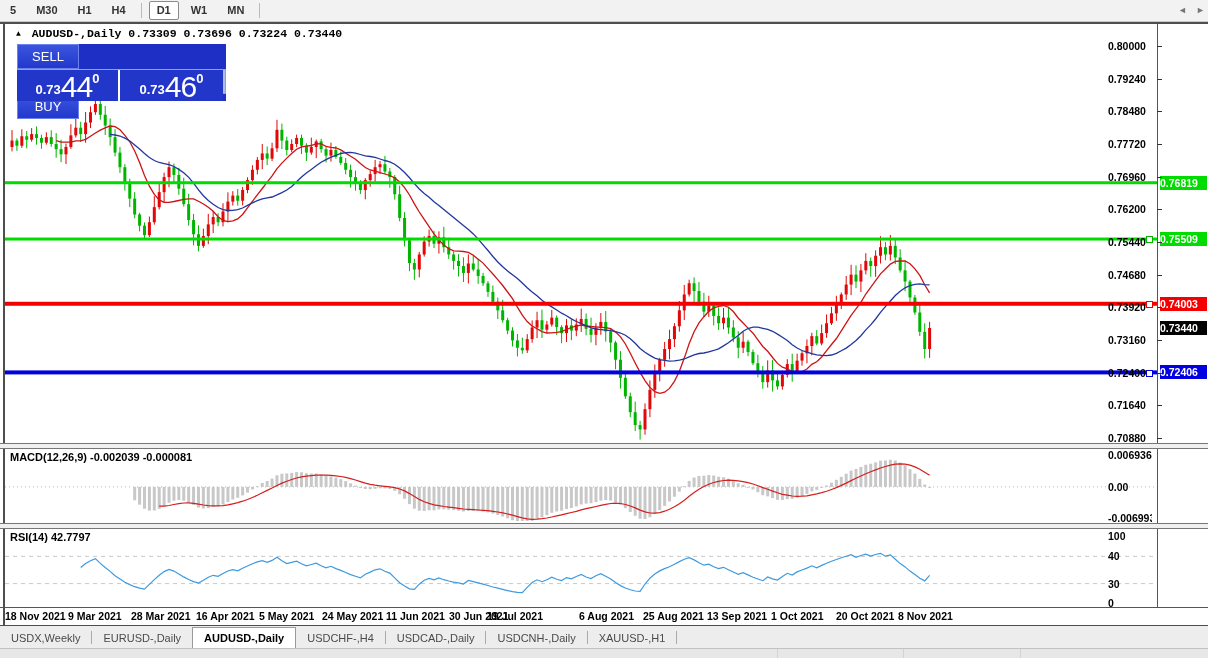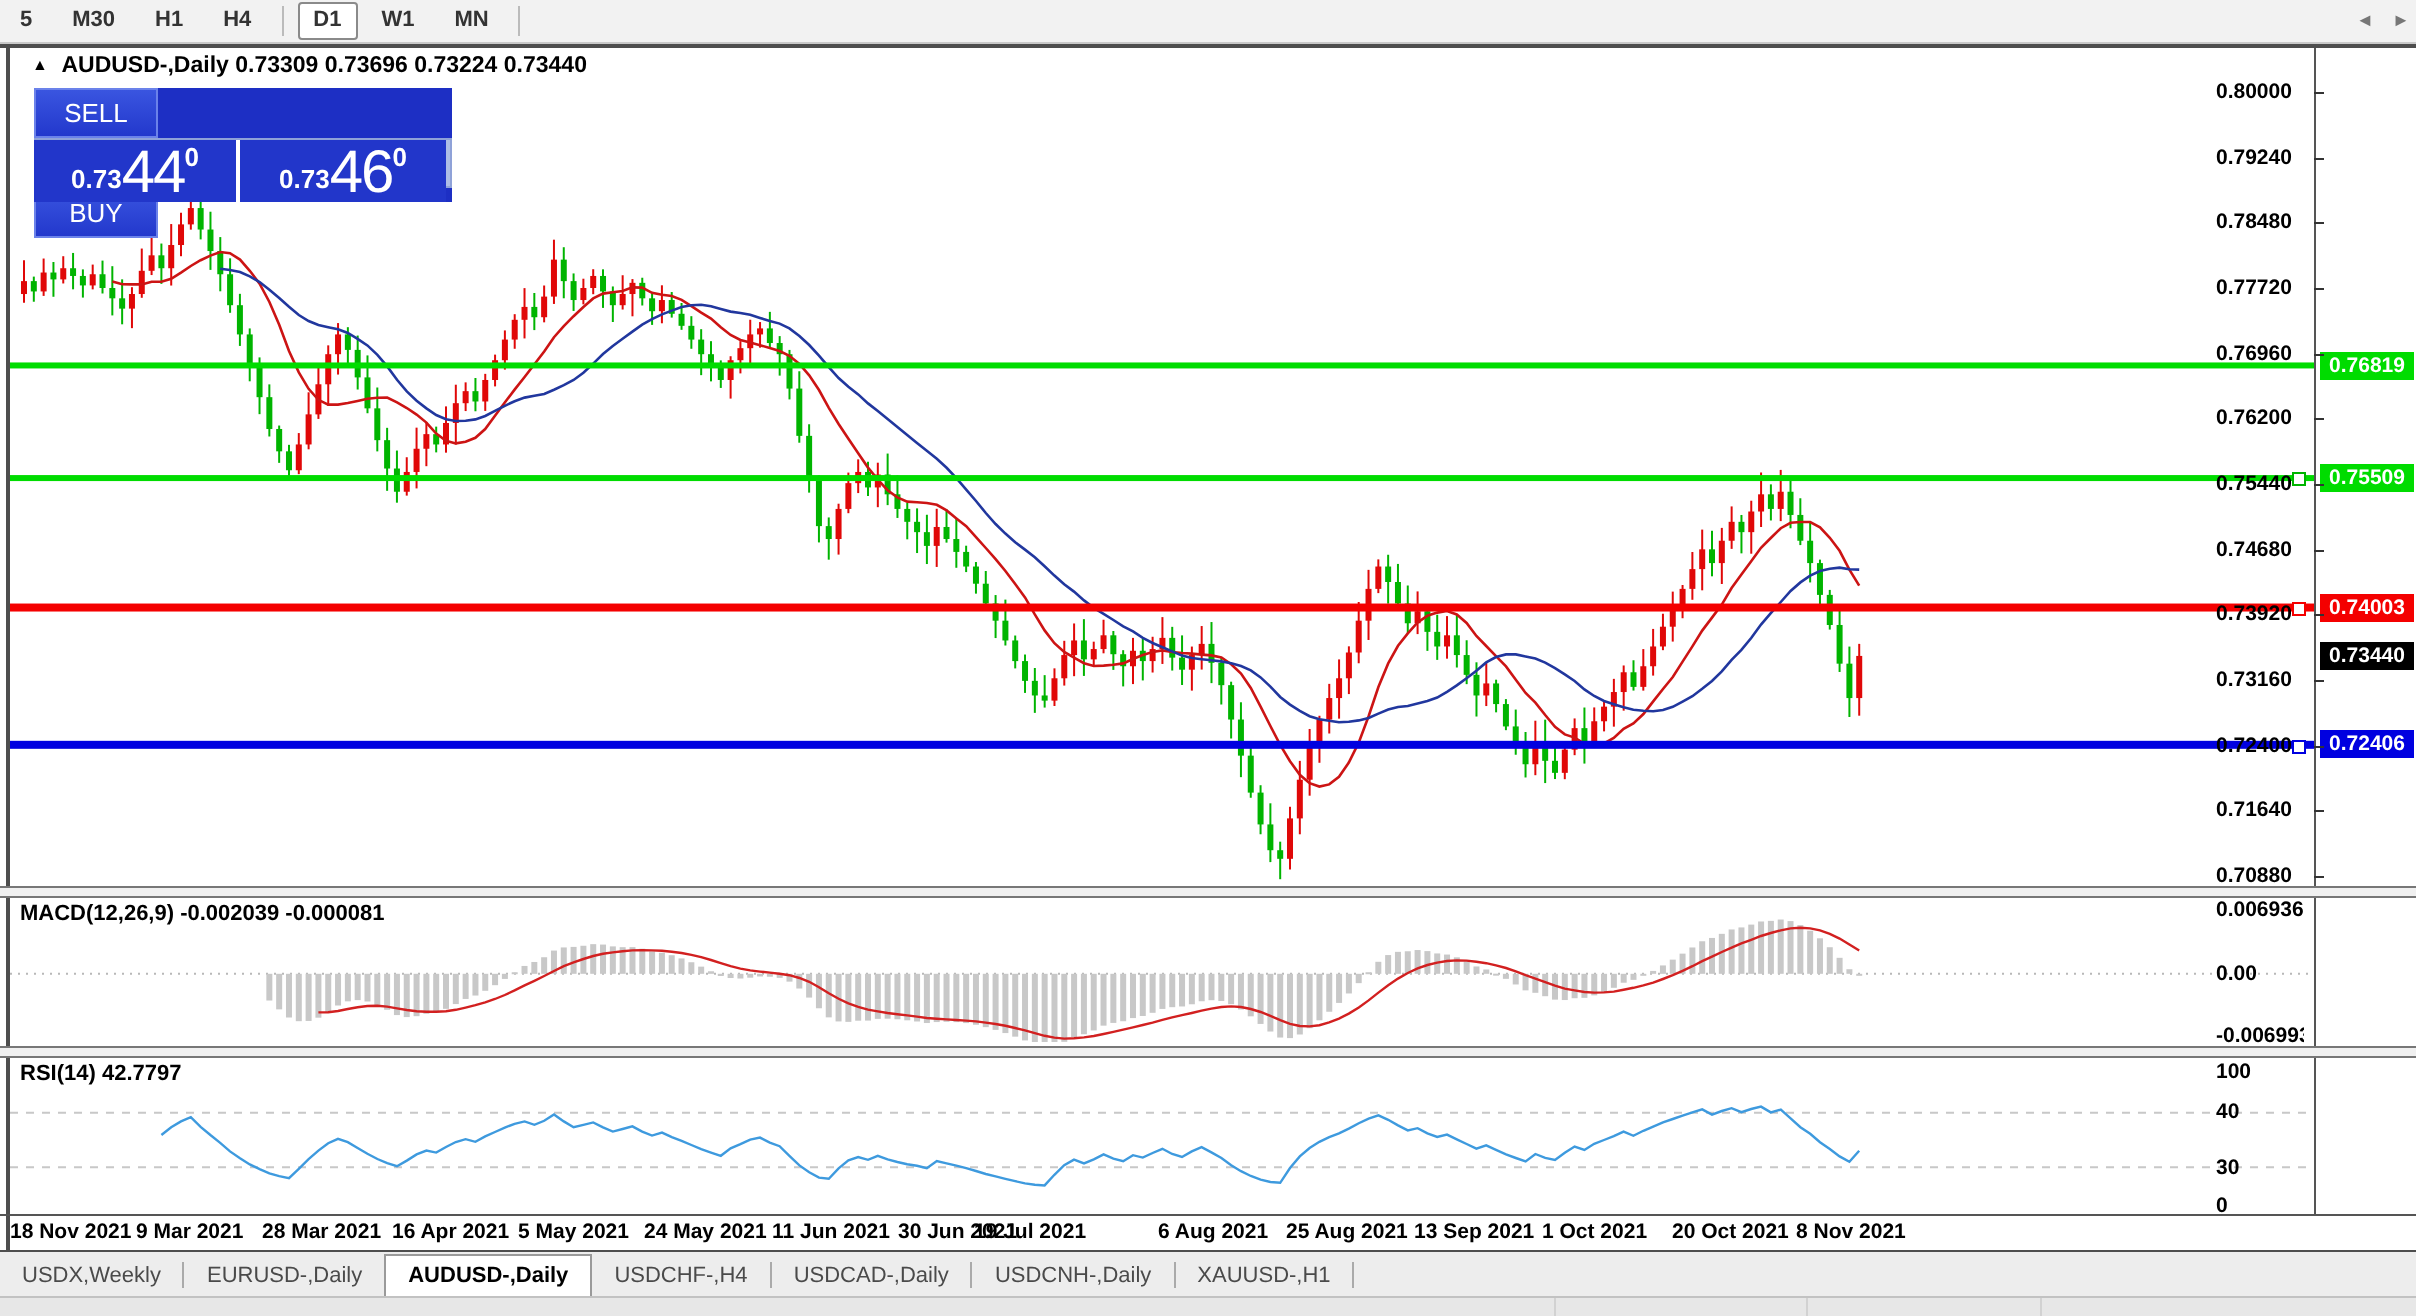--- a/index.html
+++ b/index.html
@@ -14,21 +14,21 @@
   .tf-btn.active{background:#fff;border:1px solid #8a8a8a;}
   .tf-sep{width:1px;height:15px;background:#bbb;margin:0 5px;}
 
   
   .frame-top{position:absolute;left:0;top:22px;width:1208px;height:2px;background:#4e4e4e;}
   .frame-left{position:absolute;left:3px;top:22px;width:2px;height:603px;background:#4e4e4e;}
   .frame-bottom{position:absolute;left:0;top:625px;width:1208px;height:1px;background:#4e4e4e;}
   .axis-v{position:absolute;left:1157px;top:24px;width:1px;height:583px;background:#555;}
   .axis-h{position:absolute;left:0;top:607px;width:1208px;height:1px;background:#555;}
 
-  .sym-header{position:absolute;left:16px;top:27px;font-size:11.5px;font-weight:700;color:#000;}
+  .sym-header{position:absolute;left:16px;top:27px;font-size:11.5px;font-weight:700;color:#000;font-family:Liberation Mono, monospace;}
   .sym-header .tri{font-size:8px;vertical-align:1px;margin-right:4px;}
 
   
   .trade{position:absolute;left:17px;top:44px;width:209px;height:57px;background:#1d2fc4;}
   .trade-row1{position:absolute;left:0;top:0;width:209px;height:25px;display:flex;flex-direction:column;}
   .tbtn{width:62px;height:25px;line-height:24px;text-align:center;color:#fff;font-size:13px;
     background:linear-gradient(#3a55e0,#2338cc);border:1px solid #6b82ea;box-sizing:border-box;}
   .spinner{flex:1;display:flex;height:25px;background:#aebde6;border:1px solid #8fa2d8;box-sizing:border-box;}
   .spin-btn{width:17px;height:23px;background:linear-gradient(#f4f6fb,#d7dcea);border:1px solid #9aa7cc;
     box-sizing:border-box;font-size:7px;color:#445;text-align:center;line-height:22px;}
@@ -39,21 +39,21 @@
     justify-content:center;padding-bottom:1px;box-sizing:border-box;}
   .pbox.sell{border-right:2px solid #fff;}
   .p-small{font-size:13px;font-weight:700;line-height:20px;}
   .p-big{font-size:30px;line-height:26px;letter-spacing:-1px;}
   .p-sup{font-size:13px;font-weight:700;line-height:13px;align-self:flex-start;margin-top:2px;}
 
   
   .tick-label{position:absolute;left:1108px;width:44px;height:14px;line-height:14px;
     font-size:10.5px;font-weight:700;color:#000;white-space:nowrap;overflow:hidden;}
   .tick-dash{position:absolute;left:1157px;width:5px;height:1px;background:#333;}
-  .price-tag{position:absolute;left:1160px;width:47px;height:14px;line-height:14px;text-align:center;
+  .price-tag{position:absolute;left:1160px;width:47px;height:14px;line-height:14px;text-align:left;
     font-size:10.5px;font-weight:700;color:#fff;white-space:nowrap;}
 
   
   .pane-sep{position:absolute;left:0;width:1208px;height:6px;background:#f0f0f0;
     border-top:1px solid #777;border-bottom:1px solid #777;box-sizing:border-box;}
   .pane-title{position:absolute;left:10px;font-size:11px;font-weight:700;color:#000;}
 
   
   .date-label{position:absolute;top:610px;font-size:10.5px;font-weight:700;color:#000;white-space:nowrap;}
 

